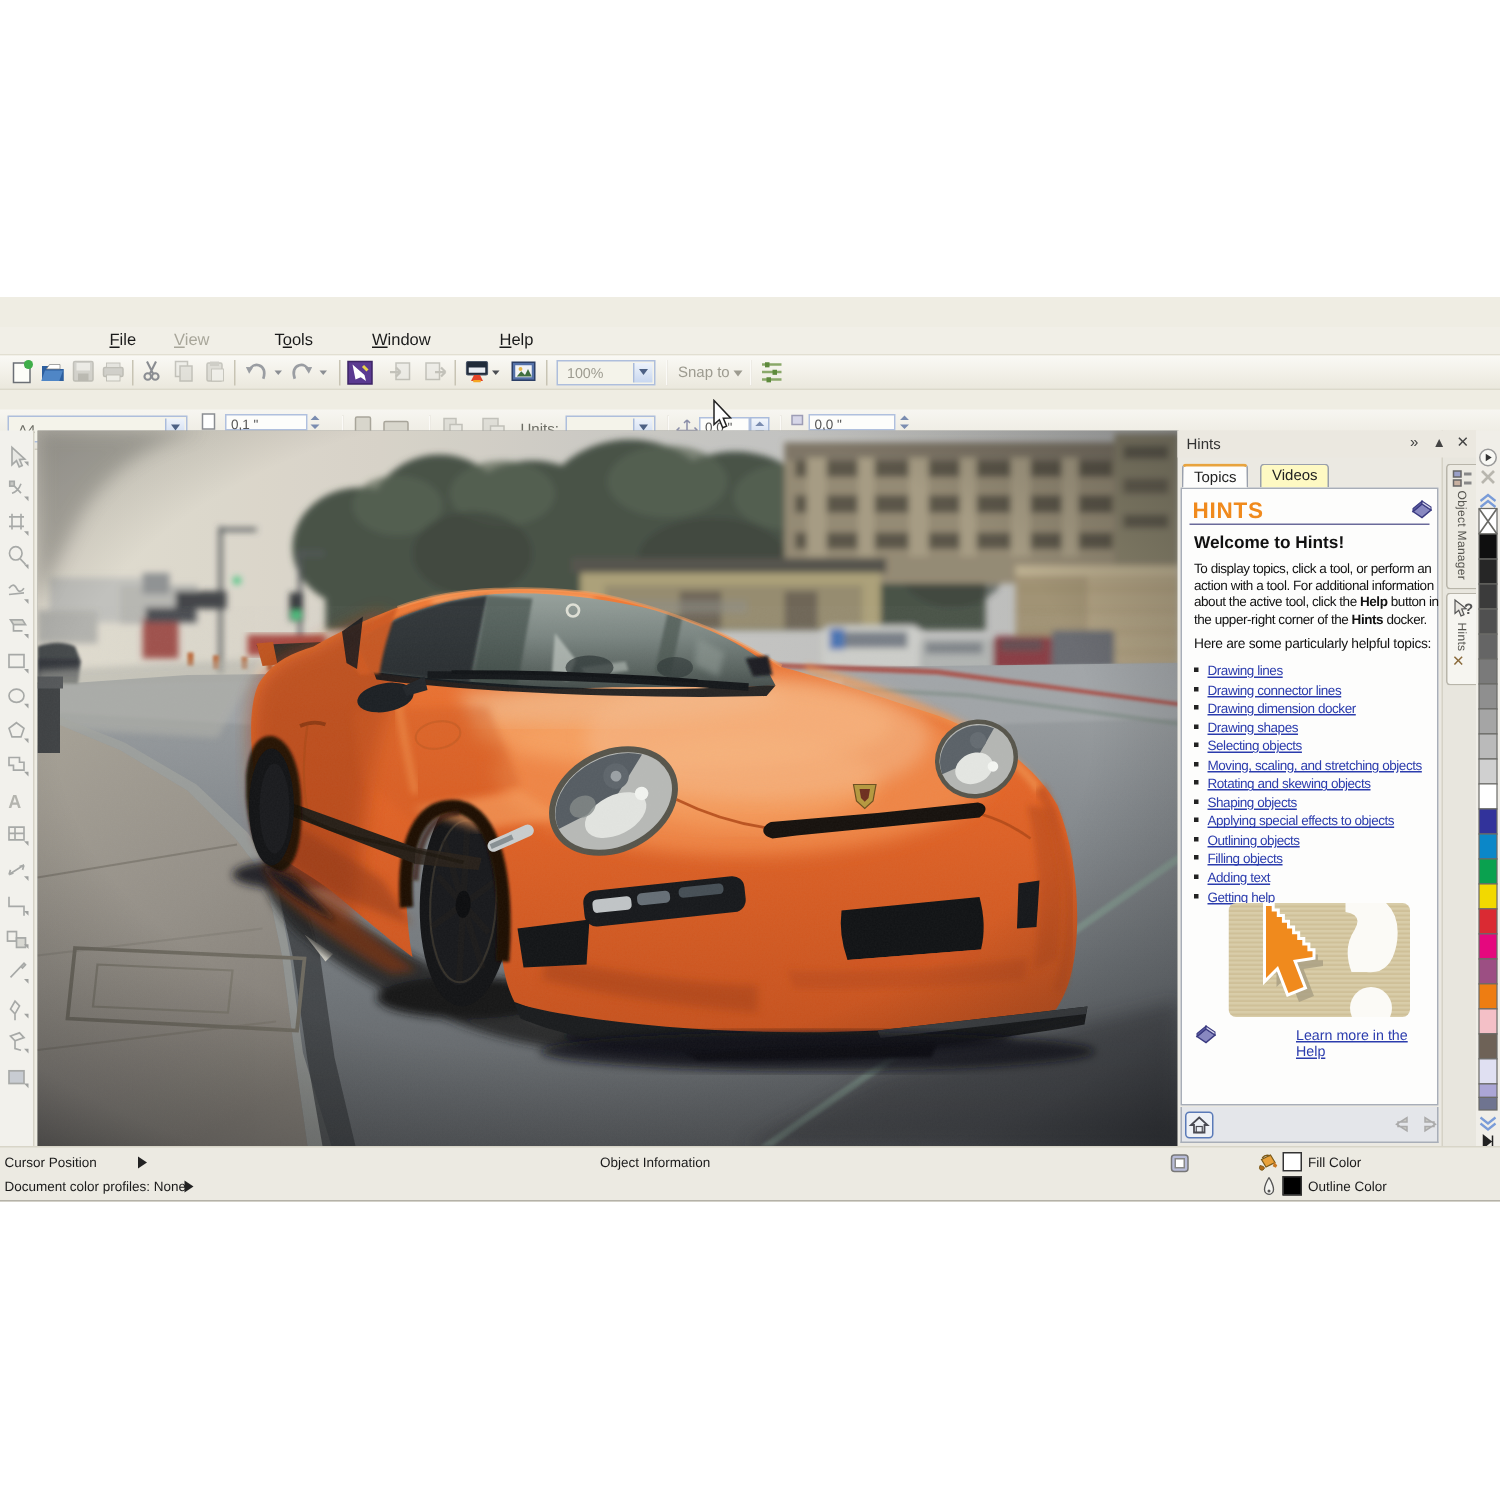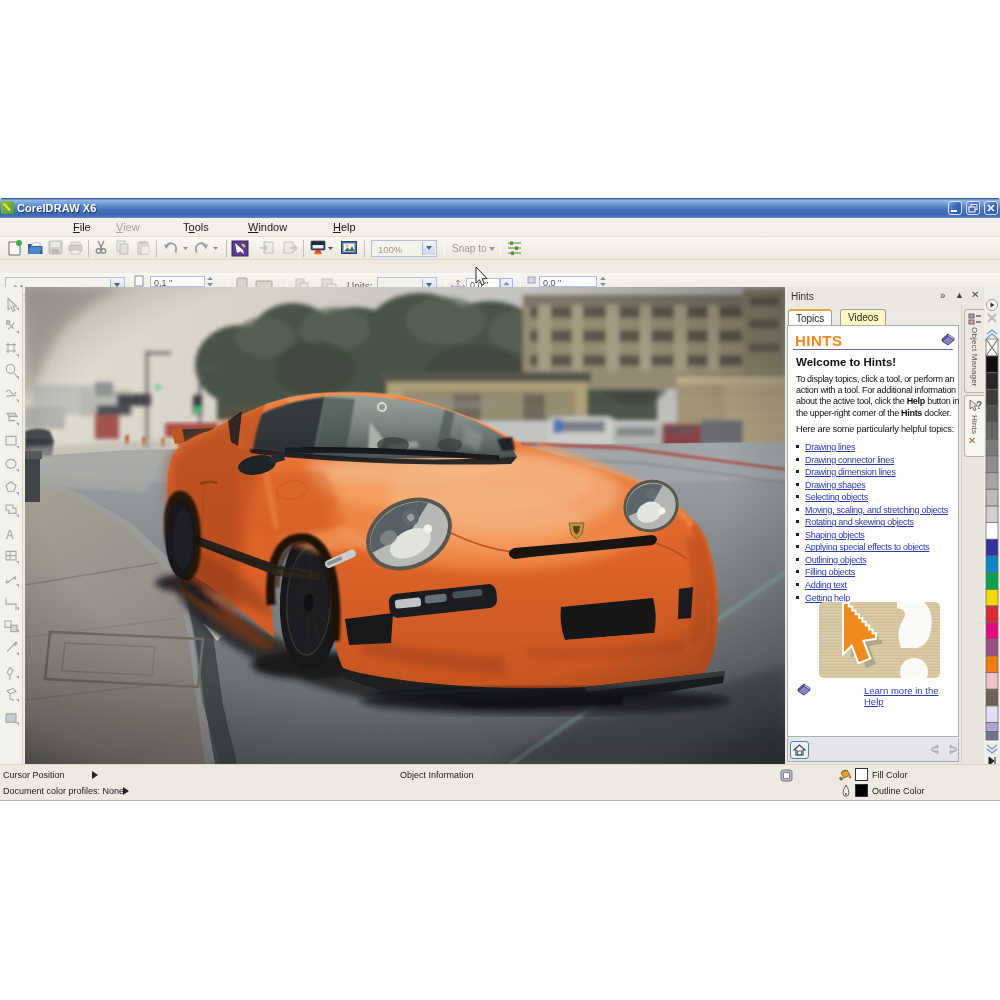--- a/index.html
+++ b/index.html
@@ -46,45 +46,20 @@
 #hintlist div{position:relative;padding-left:9px;text-decoration:underline;}
 #hintlist div:before{content:"";position:absolute;left:0;top:4px;width:3px;height:3px;background:#222;}
 
 #statusbar{position:absolute;left:0;top:566px;width:1000px;height:37px;background:#eceae2;border-top:1px solid #d8d5c8;border-bottom:1px solid #b5b2a8;font-size:9px;color:#1a1a1a;}
 .swatch{position:absolute;width:13px;height:13px;border:1px solid #333;}
 .vtext{position:absolute;writing-mode:vertical-rl;font-size:8px;color:#55544e;letter-spacing:0.2px;}
 </style>
 </head>
 <body>
 <div id="win">
- <div id="titlebar">
-  <div id="titleicon">
-   <svg width="13" height="13">
-          <path d="M2.5 2.5 L8 8 L10 10.8 L7 8.8 Z" fill="#fff"></path>
-          <path d="M2.5 2.5 L9 9" stroke="#f5e33a" stroke-width="1.8"></path>
-        </svg>
-  </div>
-  <div id="titletext">CorelDRAW X6</div>
-  <div class="tbtn" style="left:948px;">
-        <svg width="12" height="12">
-          <rect x="2" y="8" width="6" height="2" fill="#fff"></rect>
-        </svg>
-      </div>
-  <div class="tbtn" style="left:966px;">
-        <svg width="12" height="12">
-          <rect x="4" y="2.5" width="6" height="5" fill="none" stroke="#fff"></rect>
-          <rect x="2" y="5" width="6" height="5" fill="#3a68b4" stroke="#fff"></rect>
-        </svg>
-      </div>
-  <div class="tbtn" style="left:984px;">
-        <svg width="12" height="12">
-          <path d="M3 3 L9 9 M9 3 L3 9" stroke="#fff" stroke-width="1.6"></path>
-        </svg>
-      </div>
- </div>
  <div id="menubar">
   <div class="menu" style="left:27px;"><u>F</u>ile</div>
   <div class="menu" style="left:70px;color:#a8a69a;"><u>V</u>iew</div>
   <div class="menu" style="left:137px;">T<u>o</u>ols</div>
   <div class="menu" style="left:202px;"><u>W</u>indow</div>
   <div class="menu" style="left:287px;"><u>H</u>elp</div>
  </div>
  <div id="toolbar">
   <svg width="1000" height="23" style="position:absolute;left:0;top:0;">
 
@@ -688,21 +663,21 @@
             <path d="M2 9 L8 4 L8 2 L2 7 Z" fill="#5a5aa0" stroke="#3a3a80" stroke-width="0.7"></path>
             <path d="M8 4 L14 8 L14 6 L8 2 Z" fill="#d8d8ee" stroke="#3a3a80" stroke-width="0.7"></path>
           </svg>
     <div style="position:absolute;left:5px;top:23px;width:160px;height:1px;background:#6a6a9a;"></div>
     <div style="position:absolute;left:8px;top:30px;font-size:11.5px;font-weight:bold;color:#111;">Welcome to Hints!</div>
     <div style="position:absolute;left:8px;top:48px;font-size:9px;line-height:11.2px;color:#111;letter-spacing:-0.3px;white-space:nowrap;">To display topics, click a tool, or perform an<br>action with a tool. For additional information<br>about the active tool, click the <b>Help</b> button in<br>the upper-right corner of the <b>Hints</b> docker.</div>
     <div style="position:absolute;left:8px;top:98px;font-size:9.2px;color:#111;letter-spacing:-0.2px;white-space:nowrap;">Here are some particularly helpful topics:</div>
     <div id="hintlist">
      <div>Drawing lines</div>
      <div>Drawing connector lines</div>
-     <div>Drawing dimension lines</div>
+     <div>Drawing dimension docker</div>
      <div>Drawing shapes</div>
      <div>Selecting objects</div>
      <div>Moving, scaling, and stretching objects</div>
      <div>Rotating and skewing objects</div>
      <div>Shaping objects</div>
      <div>Applying special effects to objects</div>
      <div>Outlining objects</div>
      <div>Filling objects</div>
      <div>Adding text</div>
      <div>Getting help</div>

